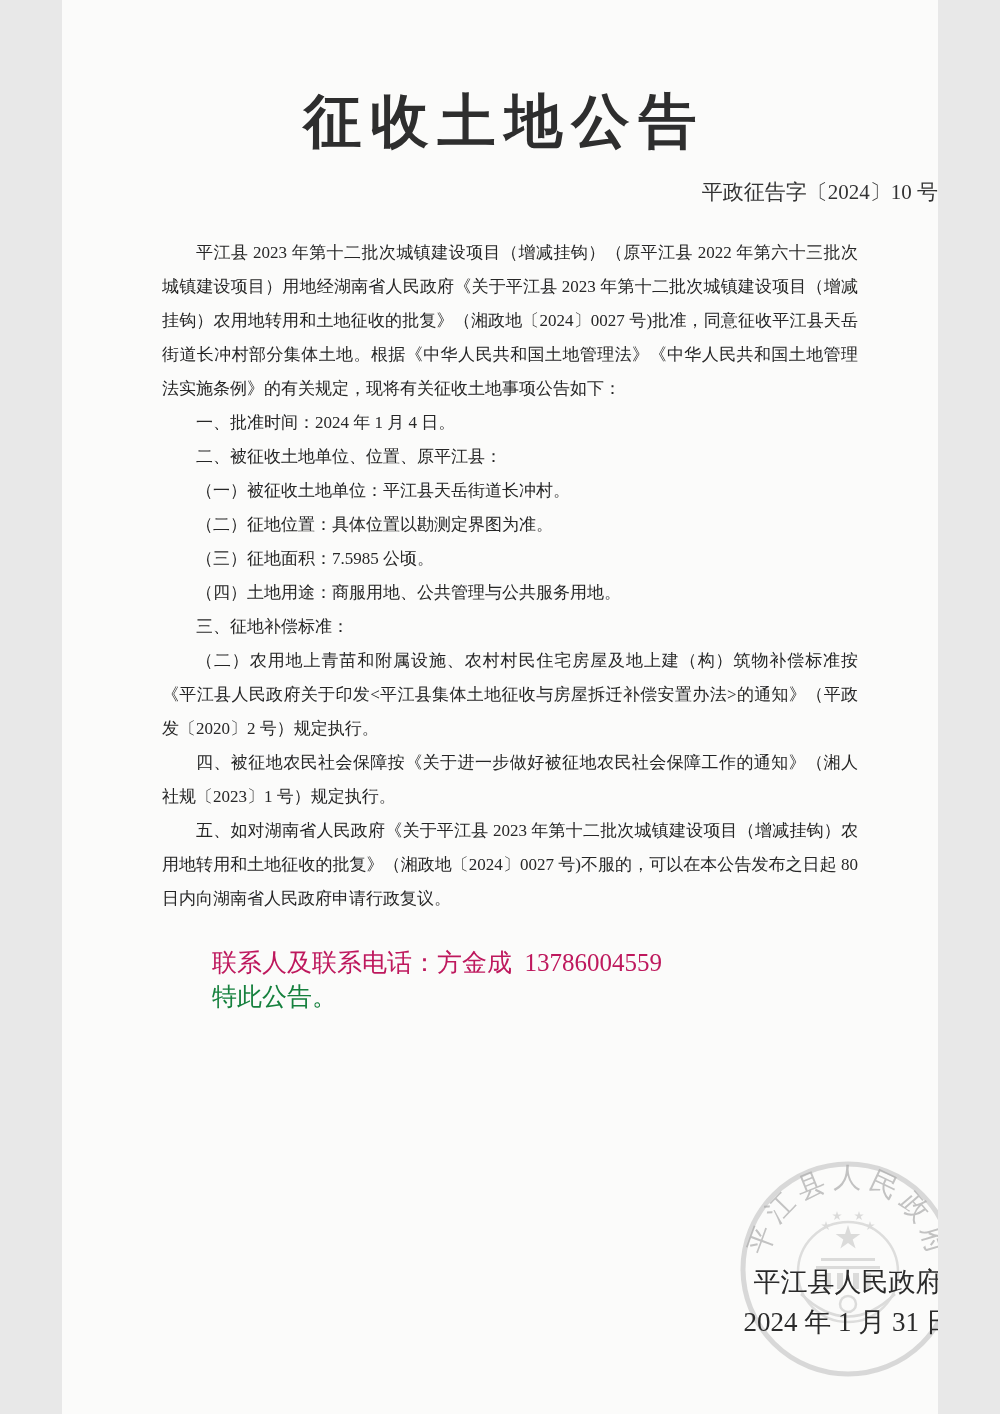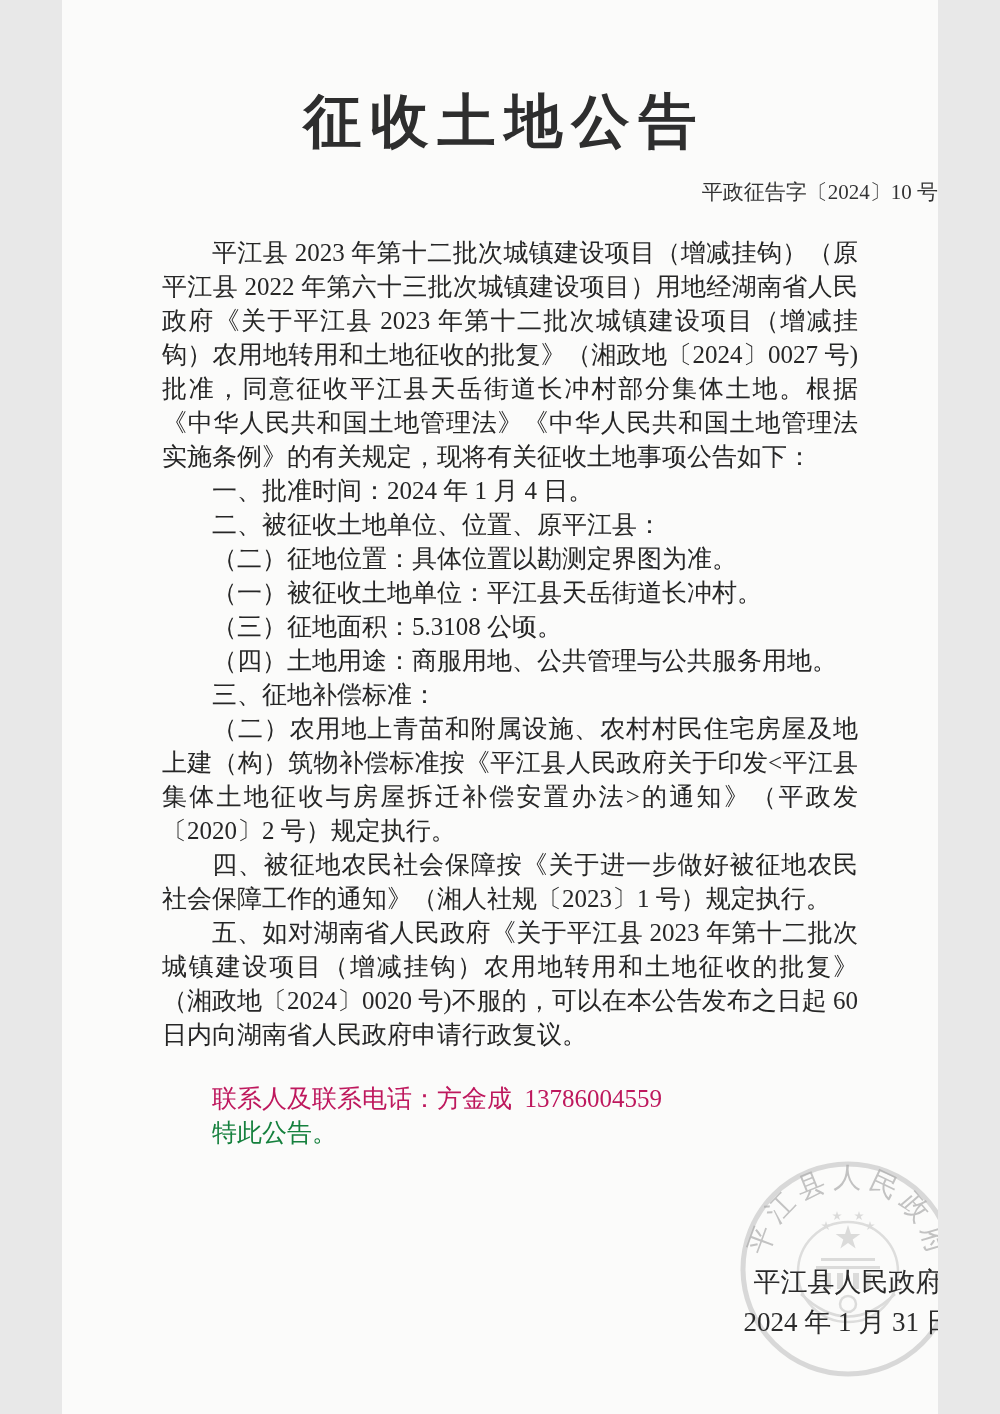--- a/index.html
+++ b/index.html
@@ -32,21 +32,21 @@
     text-align: right;
     font-size: 21px;
     line-height: 1;
     color: #333;
   }
   .body-block {
     margin: 33px 80px 0 100px; 
   }
   .body-block p.para {
     margin: 0;
-    font-size: 25px;
+    font-size: 17px;
     line-height: 34px;
     text-indent: 2em;
     text-align: justify;
     color: #262626;
   }
   .contact {
     margin: 30px 80px 0 100px;
     font-size: 25px;
     line-height: 34px;
     text-indent: 2em;
@@ -87,28 +87,28 @@
 <div class="page">
 
   <h1 class="title">征收土地公告</h1>
 
   <div class="doc-number">平政征告字〔2024〕10 号</div>
 
   <div class="body-block">
       <p class="para">平江县 2023 年第十二批次城镇建设项目（增减挂钩）（原平江县 2022 年第六十三批次城镇建设项目）用地经湖南省人民政府《关于平江县 2023 年第十二批次城镇建设项目（增减挂钩）农用地转用和土地征收的批复》（湘政地〔2024〕0027 号)批准，同意征收平江县天岳街道长冲村部分集体土地。根据《中华人民共和国土地管理法》《中华人民共和国土地管理法实施条例》的有关规定，现将有关征收土地事项公告如下：</p>
       <p class="para">一、批准时间：2024 年 1 月 4 日。</p>
       <p class="para">二、被征收土地单位、位置、原平江县：</p>
+      <p class="para">（一）被征收土地单位：平江县天岳街道长冲村。</p>
       <p class="para">（二）征地位置：具体位置以勘测定界图为准。</p>
-      <p class="para">（一）被征收土地单位：平江县天岳街道长冲村。</p>
-      <p class="para">（三）征地面积：5.3108 公顷。</p>
+      <p class="para">（三）征地面积：7.5985 公顷。</p>
       <p class="para">（四）土地用途：商服用地、公共管理与公共服务用地。</p>
       <p class="para">三、征地补偿标准：</p>
       <p class="para">（二）农用地上青苗和附属设施、农村村民住宅房屋及地上建（构）筑物补偿标准按《平江县人民政府关于印发&lt;平江县集体土地征收与房屋拆迁补偿安置办法&gt;的通知》（平政发〔2020〕2 号）规定执行。</p>
       <p class="para">四、被征地农民社会保障按《关于进一步做好被征地农民社会保障工作的通知》（湘人社规〔2023〕1 号）规定执行。</p>
-      <p class="para">五、如对湖南省人民政府《关于平江县 2023 年第十二批次城镇建设项目（增减挂钩）农用地转用和土地征收的批复》（湘政地〔2024〕0020 号)不服的，可以在本公告发布之日起 60 日内向湖南省人民政府申请行政复议。</p>
+      <p class="para">五、如对湖南省人民政府《关于平江县 2023 年第十二批次城镇建设项目（增减挂钩）农用地转用和土地征收的批复》（湘政地〔2024〕0027 号)不服的，可以在本公告发布之日起 80 日内向湖南省人民政府申请行政复议。</p>
     </div>
 
   <p class="contact">联系人及联系电话：方金成  13786004559</p>
 
   <p class="closing">特此公告。</p>
 
   <div class="seal">
     <svg width="230" height="230" viewBox="0 0 230 230">
       <defs>
         <path id="sealArc" d="M 33,115 A 82,82 0 1 1 197,115" fill="none"></path>

